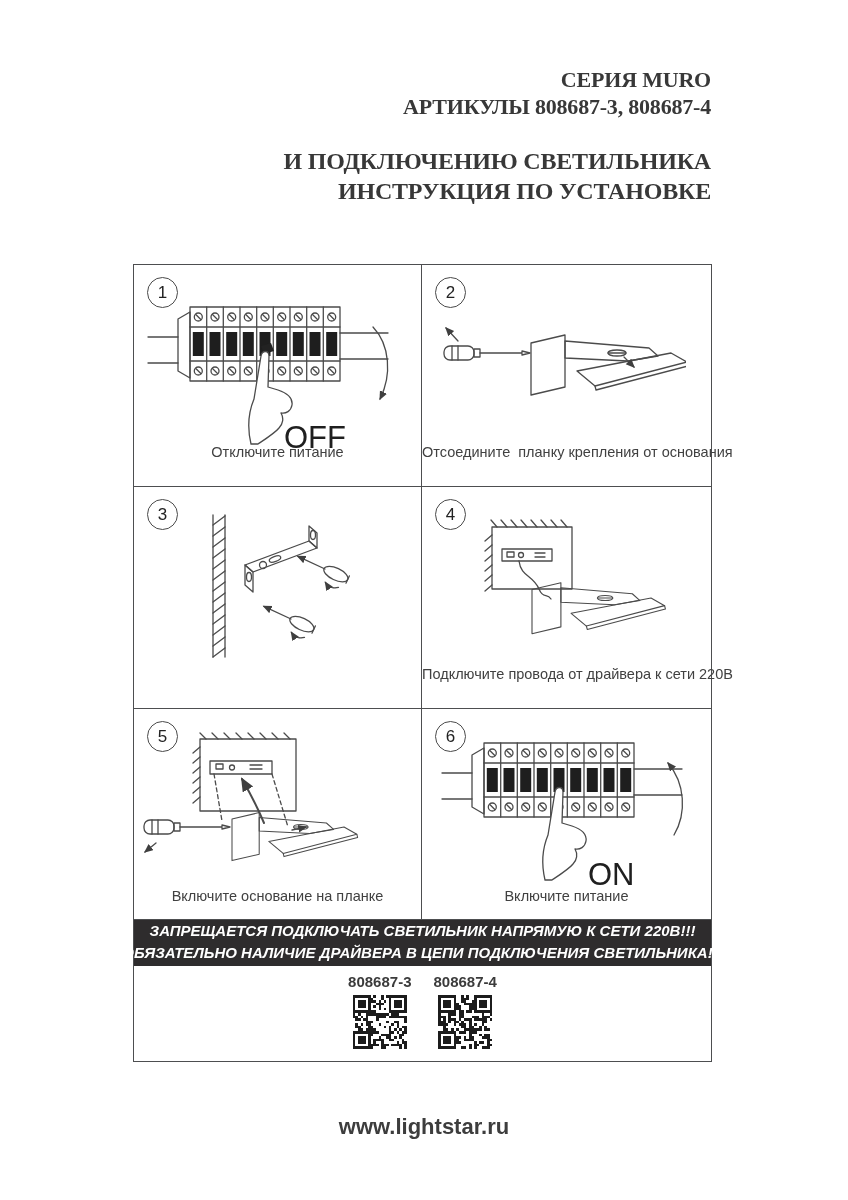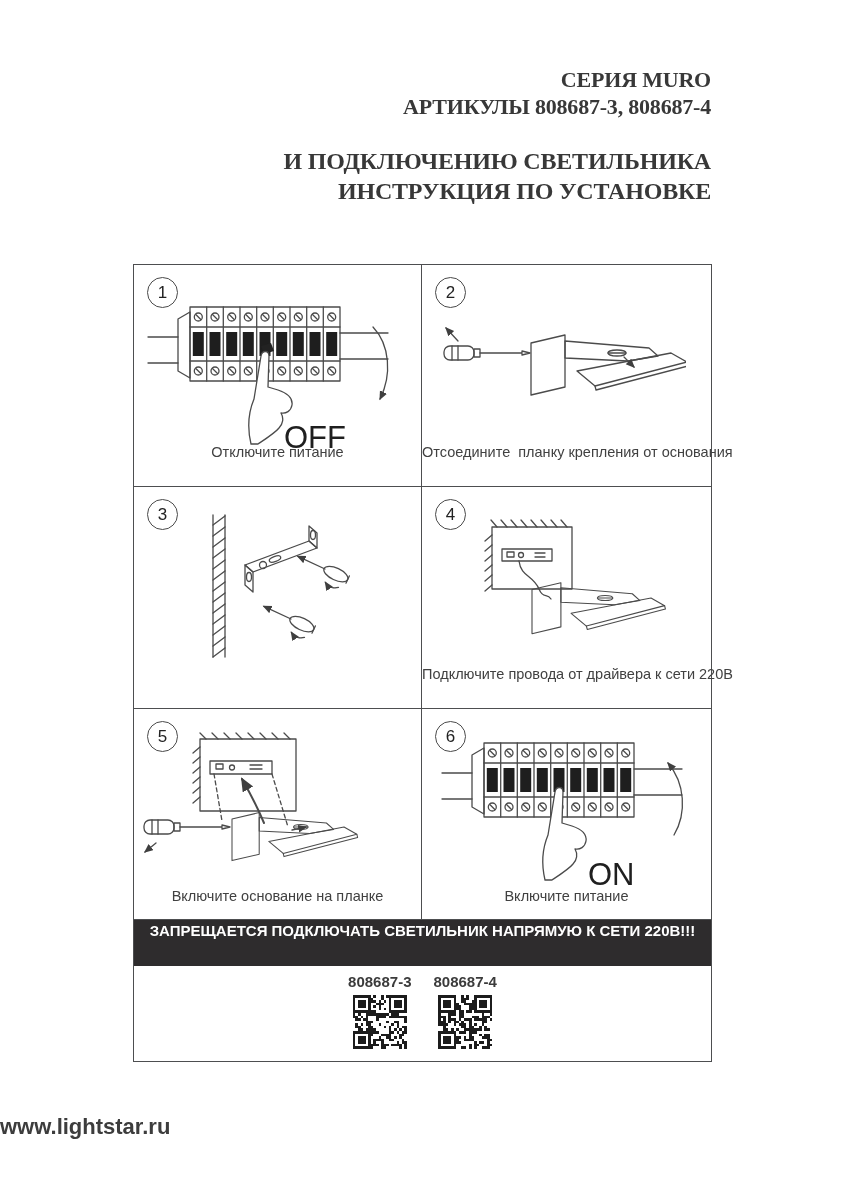--- a/index.html
+++ b/index.html
@@ -31,32 +31,32 @@
   .stepnum { position:absolute; left:13px; top:12px; width:31px; height:31px; border:1px solid #4a4a4a;
     border-radius:50%; display:flex; align-items:center; justify-content:center; font-size:17px; color:#222; }
   .caption { position:absolute; left:0; width:100%; text-align:center; font-size:14.5px; color:#414141; white-space:pre; }
   .r12 .caption { bottom:26px; }
   .r3  .caption { bottom:15px; }
   .illu { position:absolute; stroke:#4b4b4b; fill:none; stroke-width:1.3px; stroke-linejoin:round; stroke-linecap:round; }
   .illu text { font-family:"Liberation Sans", sans-serif; }
 
   
   .banner { height:46px; background:#2e2c2d; color:#ffffff; display:flex; flex-direction:column;
-    align-items:center; justify-content:flex-start; gap:1px; }
+    align-items:center; justify-content:flex-start; gap:1px;font-style:italic; }
   .banner div { font-weight:700; font-size:15px; line-height:21px; white-space:pre; }
 
   
   .qr-area { height:95px; display:flex; justify-content:center; align-items:flex-start; gap:22px; padding-top:7px; }
   .qr-item { display:flex; flex-direction:column; align-items:center; }
   .qr-label { font-weight:700; font-size:15px; color:#3b3b3b; margin-bottom:5px; }
   .qr { display:grid; width:54px; height:54px; grid-template-rows:repeat(21,1fr); grid-template-columns:repeat(21,1fr); background:#fff; }
   .qr i { background:#1c1c1c; }
 
   
-  .footer { position:absolute; left:0; width:100%; top:1114px; 
+  .footer { position:absolute; left:0; width:100%; top:1114px; text-align:center;
     font-weight:700; font-size:22px; color:#3d3d3d; }
 </style>
 </head>
 <body>
 
 <svg width="0" height="0" style="position:absolute" aria-hidden="true">
   <defs>
     <marker id="ah" markerWidth="8" markerHeight="8" refX="6" refY="3" orient="auto">
       <path d="M0,0 L7,3 L0,6 Z" style="fill:#3f3f3f;stroke:none"></path>
     </marker>
@@ -319,20 +319,21 @@
             <path d="M232,100 C245,78 243,48 226,28" marker-end="url(#ah)"></path>
           </g>
           <text x="148" y="152" font-size="31" fill="#1f1f1f" stroke="none">ON</text>
         </svg>
         <div class="caption">Включите питание</div>
       </div>
     </div>
 
     <div class="banner">
       <div>ЗАПРЕЩАЕТСЯ ПОДКЛЮЧАТЬ СВЕТИЛЬНИК НАПРЯМУЮ К СЕТИ 220В!!!</div>
+      <div>ОБЯЗАТЕЛЬНО НАЛИЧИЕ ДРАЙВЕРА В ЦЕПИ ПОДКЛЮЧЕНИЯ СВЕТИЛЬНИКА!!!</div>
     </div>
 
     <div class="qr-area">
       <div class="qr-item">
         <div class="qr-label">808687-3</div>
         <div class="qr">
             <i style="grid-row:1;grid-column:1"></i>
             <i style="grid-row:1;grid-column:2"></i>
             <i style="grid-row:1;grid-column:3"></i>
             <i style="grid-row:1;grid-column:4"></i>

